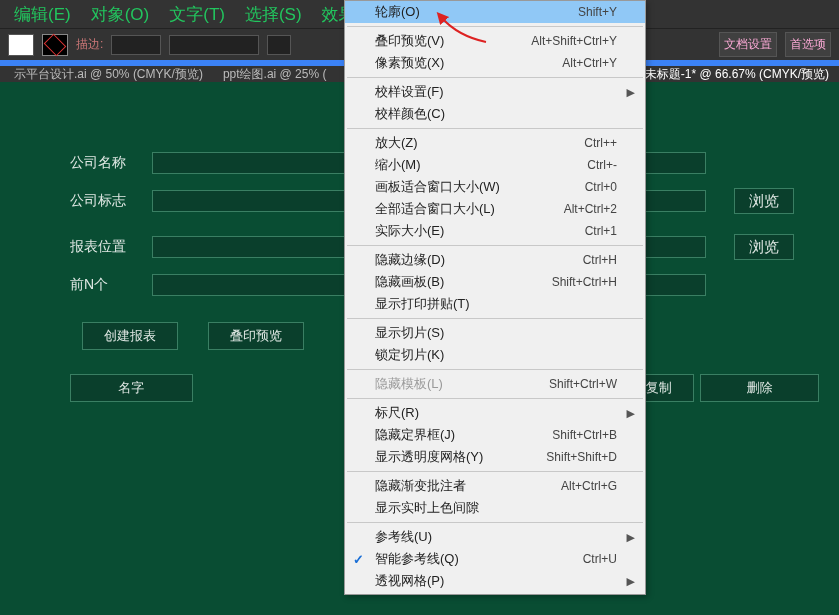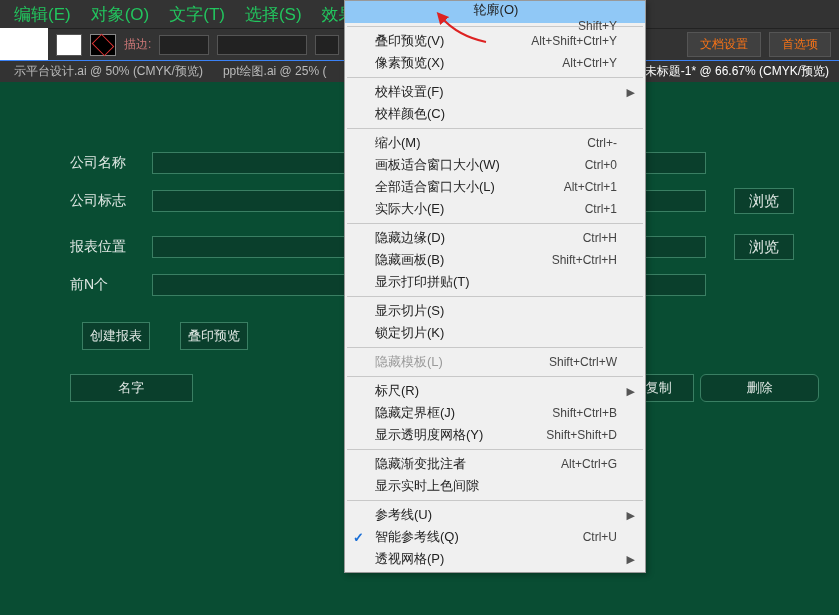--- a/index.html
+++ b/index.html
@@ -1,54 +1,54 @@
 <!DOCTYPE html>
 <html><head>
 <meta charset="utf-8">
 <style>
   * { box-sizing: border-box; margin: 0; padding: 0; font-family: "Microsoft YaHei", sans-serif; }
   body { background: #fff; width: 839px; height: 615px; overflow: hidden; position: relative; }
 
   .menubar { background: #333; height: 28px; display: flex; align-items: center; padding: 0 4px; color: #22c55e; font-size: 17px; }
   .menubar span { padding: 0 10px; cursor: default; }
 
-  .toolbar { background: #333; height: 32px; display: flex; align-items: center; padding: 0 8px; gap: 8px; color: #ccc; font-size: 12px; border-top: 1px solid #222; margin-left: 48px; }
+  .toolbar { background: #333; height: 32px; display: flex; align-items: center; padding: 0 8px; gap: 8px; color: #ccc; font-size: 12px; border-top: 1px solid #222; }
   .tb-swatch { width: 26px; height: 22px; background: #fff; border: 1px solid #555; }
   .tb-swatch2 { width: 26px; height: 22px; background: #000; border: 1px solid #888; position: relative; }
   .tb-swatch2::after { content:""; position:absolute; inset:3px; border:1px solid #d33; transform: rotate(45deg); }
   .tb-label { color: #c77; }
   .tb-sel { width: 50px; height: 20px; background: #222; border: 1px solid #555; }
-  .tb-btn { background: #404040; color: #f97316; padding: 3px 12px; border: 1px solid #555; font-size: 12px; }
-
-  .tabbar { background: #333; height: 22px; display: flex; align-items: center; color: #bbb; font-size: 12px; padding-left: 4px; border-top: 1px solid #3b82f6; }
+  .tb-btn { background: #404040; color: #f9a8d4; padding: 3px 4px; border: 1px solid #555; font-size: 12px; }
+
+  .tabbar { background: #333; height: 22px; display: flex; align-items: center; color: #bbb; font-size: 12px; padding-left: 4px; border-top: 6px solid #3b82f6; }
   .tab { padding: 0 10px; white-space: nowrap; }
   .tab.active { color: #fff; }
 
   .canvas { background: #094d33; position: absolute; top: 82px; left: 0; right: 0; bottom: 0; padding: 70px 20px 0 70px; color: #fff; font-size: 14px; }
   .form-row { display: flex; align-items: center; margin-bottom: 14px; gap: 16px; }
   .form-row .lbl { width: 66px; color: #e0e8e4; }
   .form-row .inp { height: 22px; border: 1px solid #3a7f63; background: #0a3f2c; }
   .inp.w1 { width: 196px; }
   .side-inp { width: 62px; height: 22px; border: 1px solid #3a7f63; background: #0a3f2c; margin-left: 280px; }
   .browse { width: 60px; height: 26px; border: 1px solid #3a7f63; background: #0a3f2c; color: #e0e8e4; font-size: 15px; display:flex; align-items:center; justify-content:center; margin-left: 12px; }
 
   .action-row { display: flex; gap: 30px; margin: 26px 0 0 12px; }
-  .action-btn { width: 68px; height: 28px; border: 1px solid #3a7f63; background: #0a3f2c; color: #e0e8e4; font-size: 13px; display:flex; align-items:center; justify-content:center; }
+  .action-btn { width: 96px; height: 28px; border: 1px solid #3a7f63; background: #0a3f2c; color: #e0e8e4; font-size: 13px; display:flex; align-items:center; justify-content:center; }
 
   .grid-head { display: flex; margin: 24px 0 0 0; }
   .grid-head .cell { height: 28px; border: 1px solid #3a7f63; background: #0a3f2c; color: #e0e8e4; font-size: 13px; display:flex; align-items:center; justify-content:center; }
   .cell.name { width: 124px; }
   .cell.gap { width: 436px; border:none; background:none; }
   .cell.copy { width: 72px; }
-  .cell.del { width: 120px; margin-left: 6px; border-radius: 6px; }
+  .cell.del { width: 120px; margin-left: 6px; }
 
   
   .menu { position: absolute; top: 0; left: 344px; width: 302px; background: #f0f0f0; border: 1px solid #999; box-shadow: 2px 2px 6px rgba(0,0,0,.3); font-size: 13px; color: #222; padding-bottom: 2px; }
   .mi { display: flex; align-items: center; height: 22px; padding: 0 28px 0 30px; position: relative; }
-  .mi.hl { background: #90c8f6; flex-direction: column; }
+  .mi.hl { background: #90c8f6; }
   .mi .sc { margin-left: auto; color: #444; font-size: 12px; }
   .mi .arr { position: absolute; right: 10px; font-size: 11px; color: #555; }
   .mi .chk { position: absolute; left: 8px; color: #1a6fd6; font-weight: bold; }
   .mi.dis { color: #9a9a9a; gap: 8px; }
   .sep { height: 1px; background: #c8c8c8; margin: 3px 2px; }
 
   .arrow-annot { position:absolute; top: 14px; left: 438px; width: 50px; height: 30px; pointer-events:none; }
   .arrow-annot svg { overflow: visible; }
 </style>
 </head>
@@ -136,30 +136,34 @@
   <div class="sep"></div>
   <div class="mi">
       <span>校样设置(F)</span>
       <span class="arr">▶</span>
     </div>
   <div class="mi">
       <span>校样颜色(C)</span>
     </div>
   <div class="sep"></div>
   <div class="mi">
+      <span>放大(Z)</span>
+      <span class="sc">Ctrl++</span>
+    </div>
+  <div class="mi">
       <span>缩小(M)</span>
       <span class="sc">Ctrl+-</span>
     </div>
   <div class="mi">
       <span>画板适合窗口大小(W)</span>
       <span class="sc">Ctrl+0</span>
     </div>
   <div class="mi">
       <span>全部适合窗口大小(L)</span>
-      <span class="sc">Alt+Ctrl+1</span>
+      <span class="sc">Alt+Ctrl+2</span>
     </div>
   <div class="mi">
       <span>实际大小(E)</span>
       <span class="sc">Ctrl+1</span>
     </div>
   <div class="sep"></div>
   <div class="mi">
       <span>隐藏边缘(D)</span>
       <span class="sc">Ctrl+H</span>
     </div>

